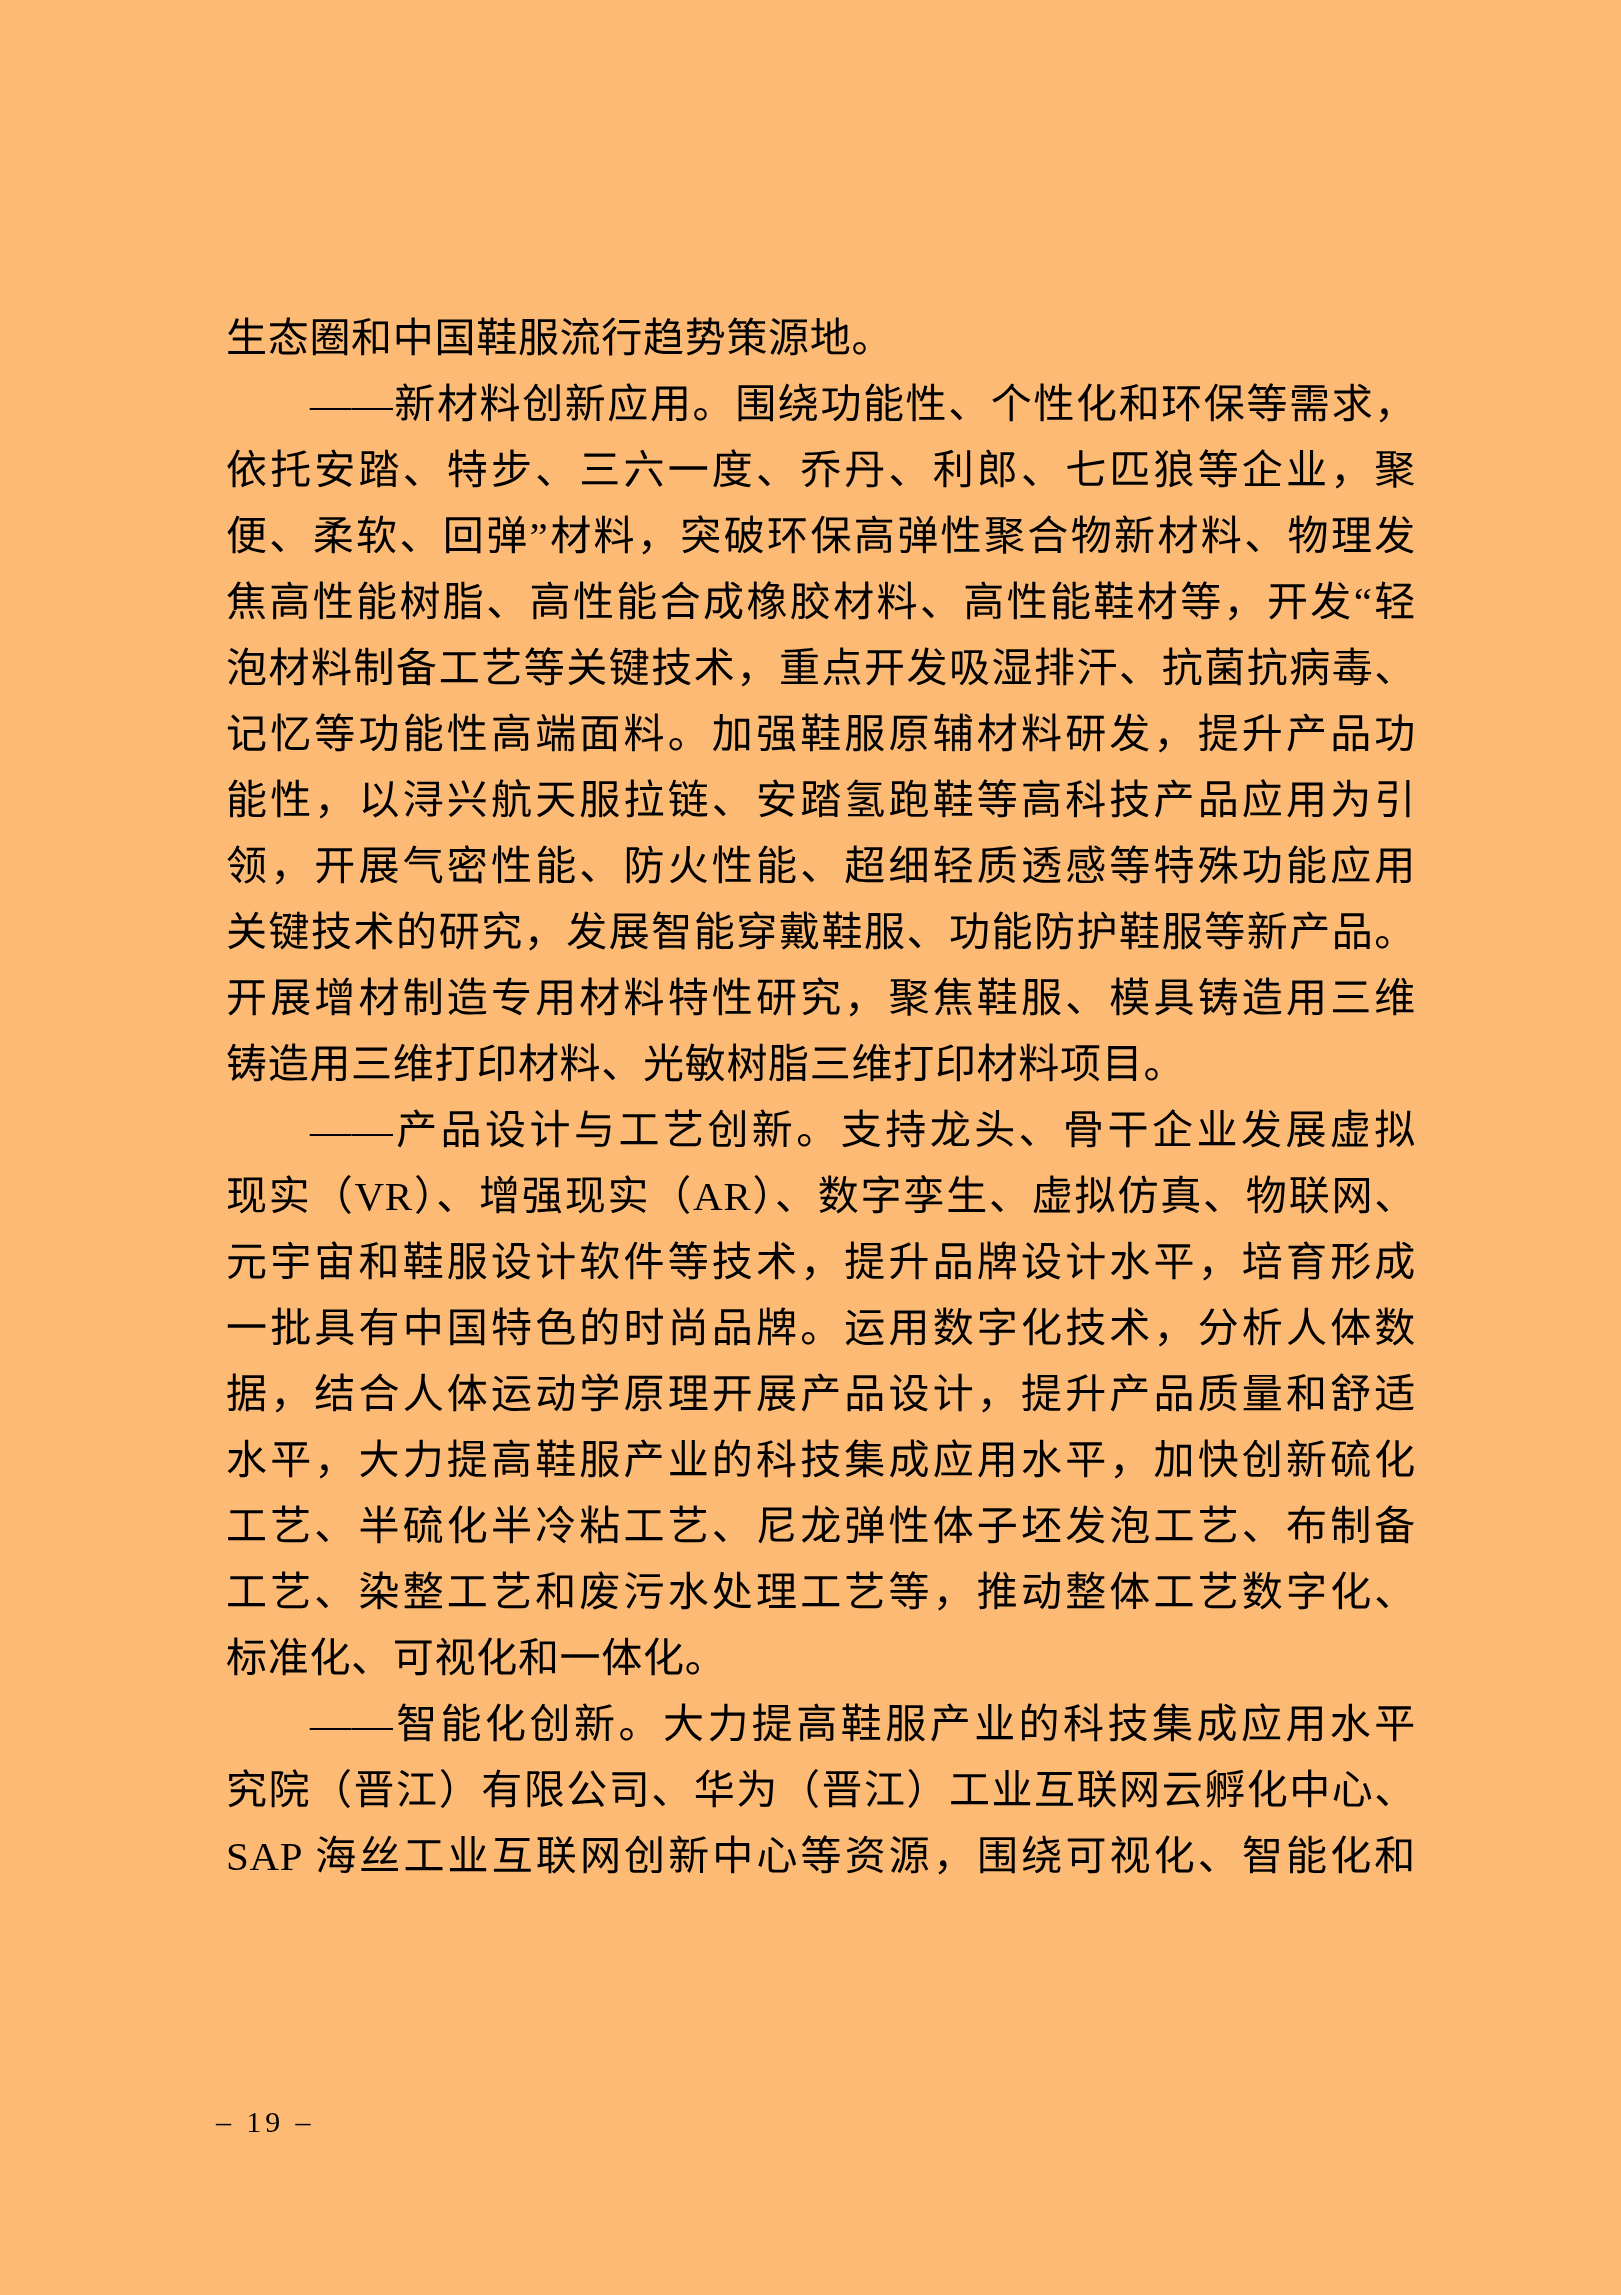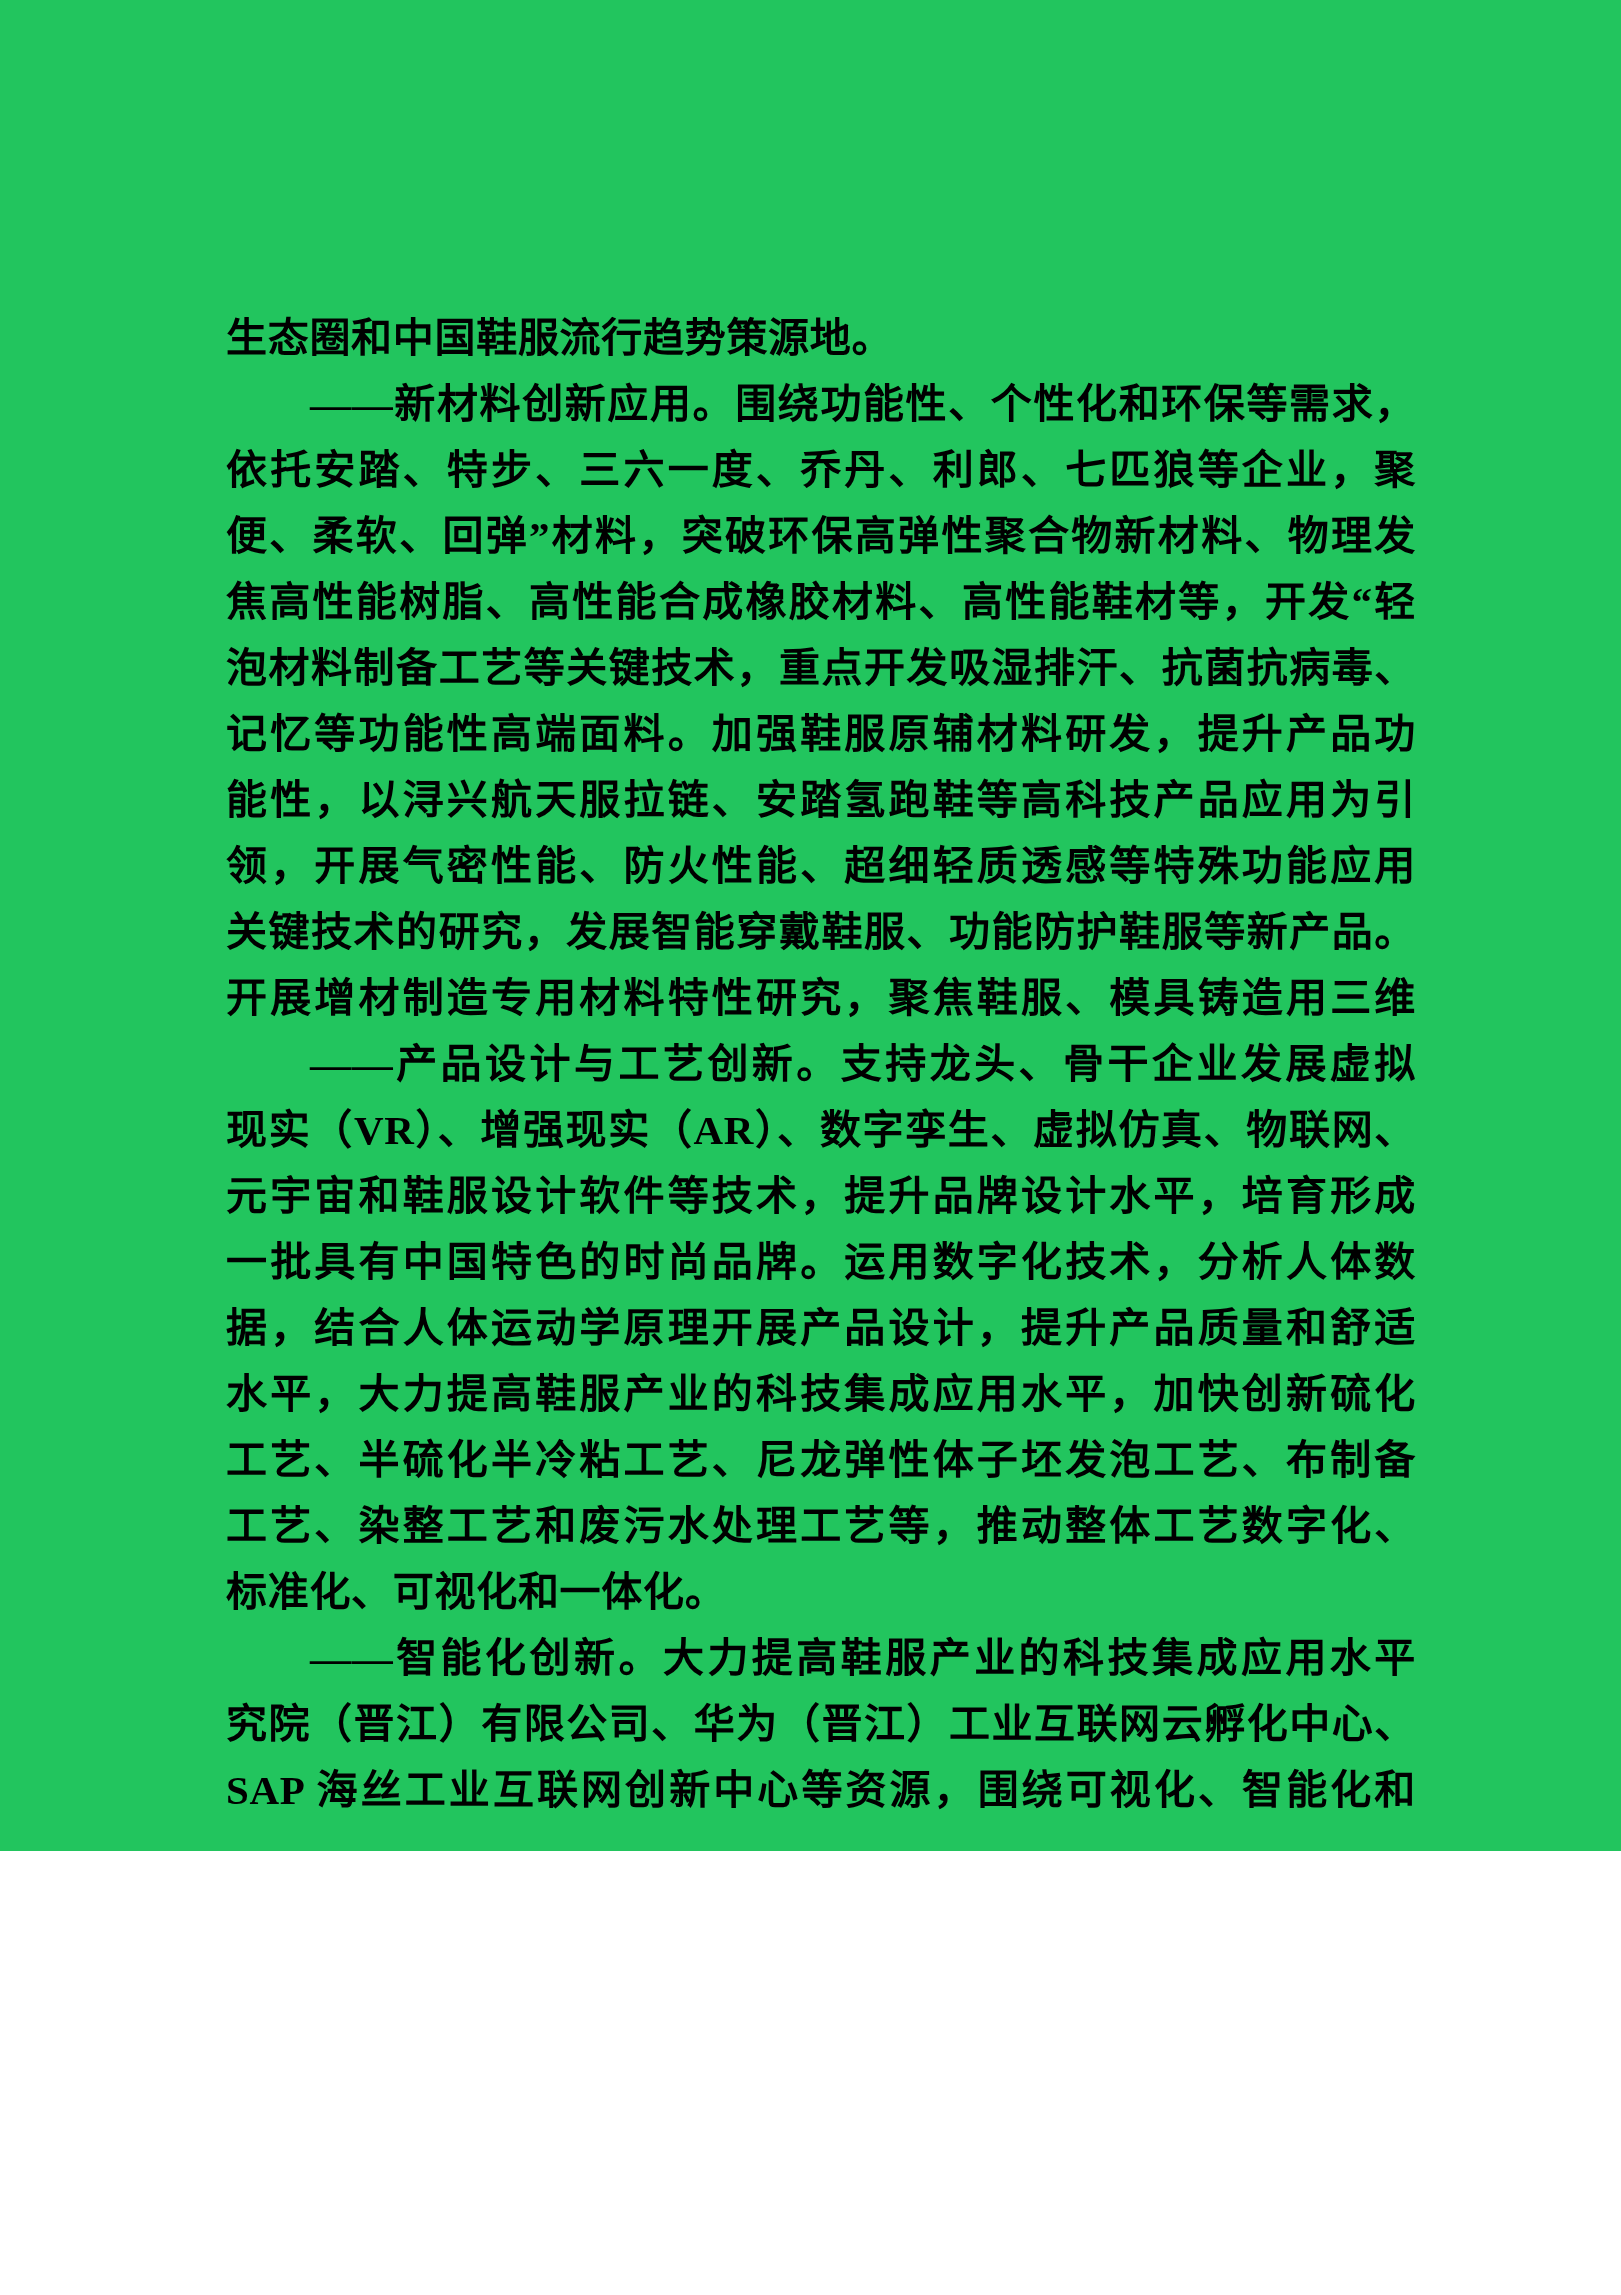--- a/index.html
+++ b/index.html
@@ -3,26 +3,25 @@
 <meta charset="utf-8">
 <style>
   html, body {
     margin: 0;
     padding: 0;
     background: #ffffff;
   }
   .page {
     position: relative;
     width: 1621px;
-    height: 1851px;
-    background: #22c55e;
+    height: 2295px;
+    background: #fdba74;
     overflow: hidden;
     font-family: "Liberation Serif", "DejaVu Serif", serif;
     color: #000000;
-    font-weight: bold;
   }
   .textblock {
     position: absolute;
     left: 226px;
     top: 305px;
     width: 1190px;
   }
   .doc-line {
     height: 66px;
     line-height: 66px;
@@ -61,20 +60,21 @@
       <div class="doc-line full indent">——新材料创新应用。围绕功能性、个性化和环保等需求，</div>
       <div class="doc-line full">依托安踏、特步、三六一度、乔丹、利郎、七匹狼等企业，聚</div>
       <div class="doc-line full">便、柔软、回弹”材料，突破环保高弹性聚合物新材料、物理发</div>
       <div class="doc-line full">焦高性能树脂、高性能合成橡胶材料、高性能鞋材等，开发“轻</div>
       <div class="doc-line full">泡材料制备工艺等关键技术，重点开发吸湿排汗、抗菌抗病毒、</div>
       <div class="doc-line full">记忆等功能性高端面料。加强鞋服原辅材料研发，提升产品功</div>
       <div class="doc-line full">能性，以浔兴航天服拉链、安踏氢跑鞋等高科技产品应用为引</div>
       <div class="doc-line full">领，开展气密性能、防火性能、超细轻质透感等特殊功能应用</div>
       <div class="doc-line full">关键技术的研究，发展智能穿戴鞋服、功能防护鞋服等新产品。</div>
       <div class="doc-line full">开展增材制造专用材料特性研究，聚焦鞋服、模具铸造用三维</div>
+      <div class="doc-line short">铸造用三维打印材料、光敏树脂三维打印材料项目。</div>
       <div class="doc-line full indent">——产品设计与工艺创新。支持龙头、骨干企业发展虚拟</div>
       <div class="doc-line full">现实（VR）、增强现实（AR）、数字孪生、虚拟仿真、物联网、</div>
       <div class="doc-line full">元宇宙和鞋服设计软件等技术，提升品牌设计水平，培育形成</div>
       <div class="doc-line full">一批具有中国特色的时尚品牌。运用数字化技术，分析人体数</div>
       <div class="doc-line full">据，结合人体运动学原理开展产品设计，提升产品质量和舒适</div>
       <div class="doc-line full">水平，大力提高鞋服产业的科技集成应用水平，加快创新硫化</div>
       <div class="doc-line full">工艺、半硫化半冷粘工艺、尼龙弹性体子坯发泡工艺、布制备</div>
       <div class="doc-line full">工艺、染整工艺和废污水处理工艺等，推动整体工艺数字化、</div>
       <div class="doc-line short">标准化、可视化和一体化。</div>
       <div class="doc-line full indent">——智能化创新。大力提高鞋服产业的科技集成应用水平</div>

